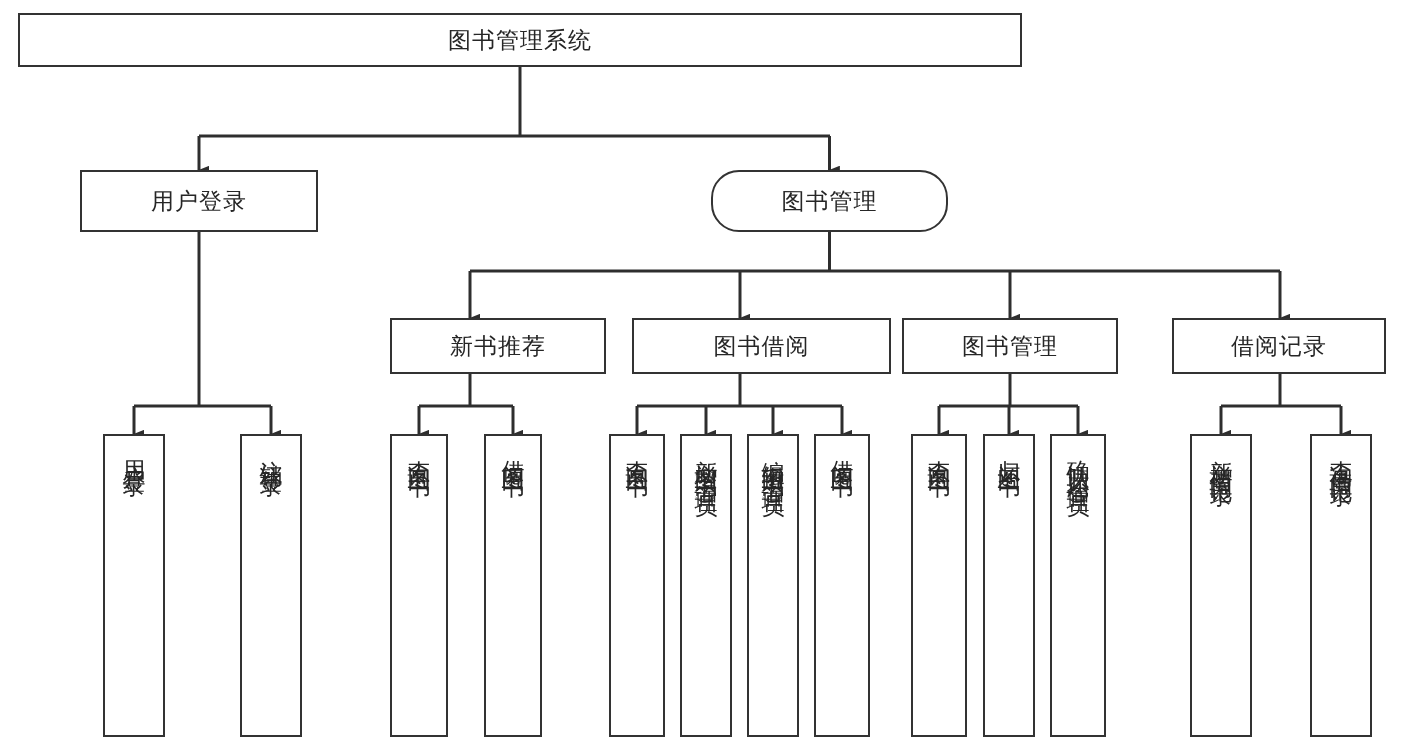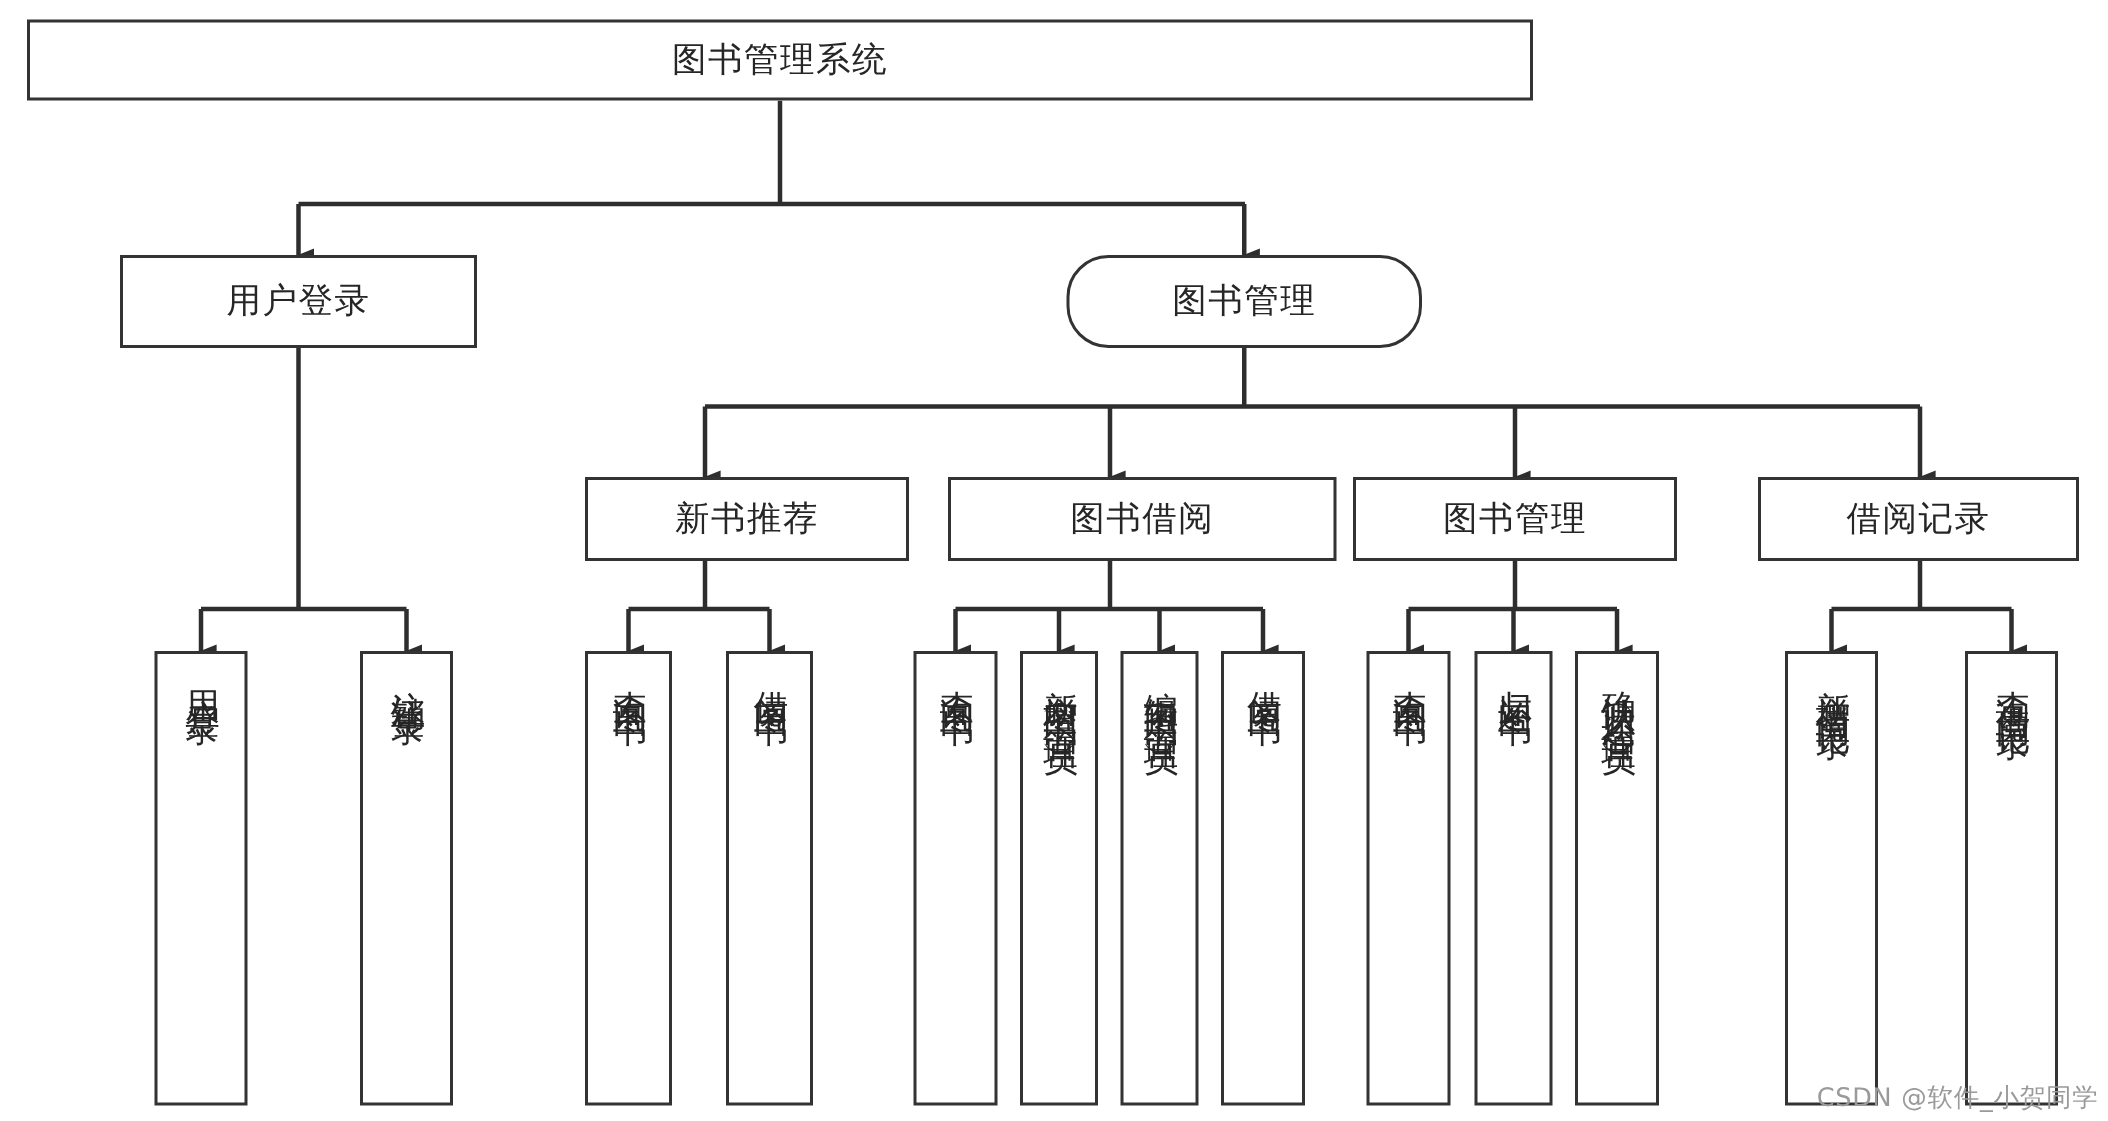--- a/index.html
+++ b/index.html
@@ -180,15 +180,14 @@
         <span class="label">确认归还（管理员）</span>
       </div>
       <div class="node v" id="node-l4-e1" style="left: 1190px; top: 434px; width: 62px; height: 303px;">
         <span class="label">新增借阅记录</span>
       </div>
       <div class="node v" id="node-l4-e2" style="left: 1310px; top: 434px; width: 62px; height: 303px;">
         <span class="label">查询借阅记录</span>
       </div>
     </div>
 
-  <div id="watermark">CSDN @软件_小贺同学</div>
 
 </div>
 
 </body></html>

